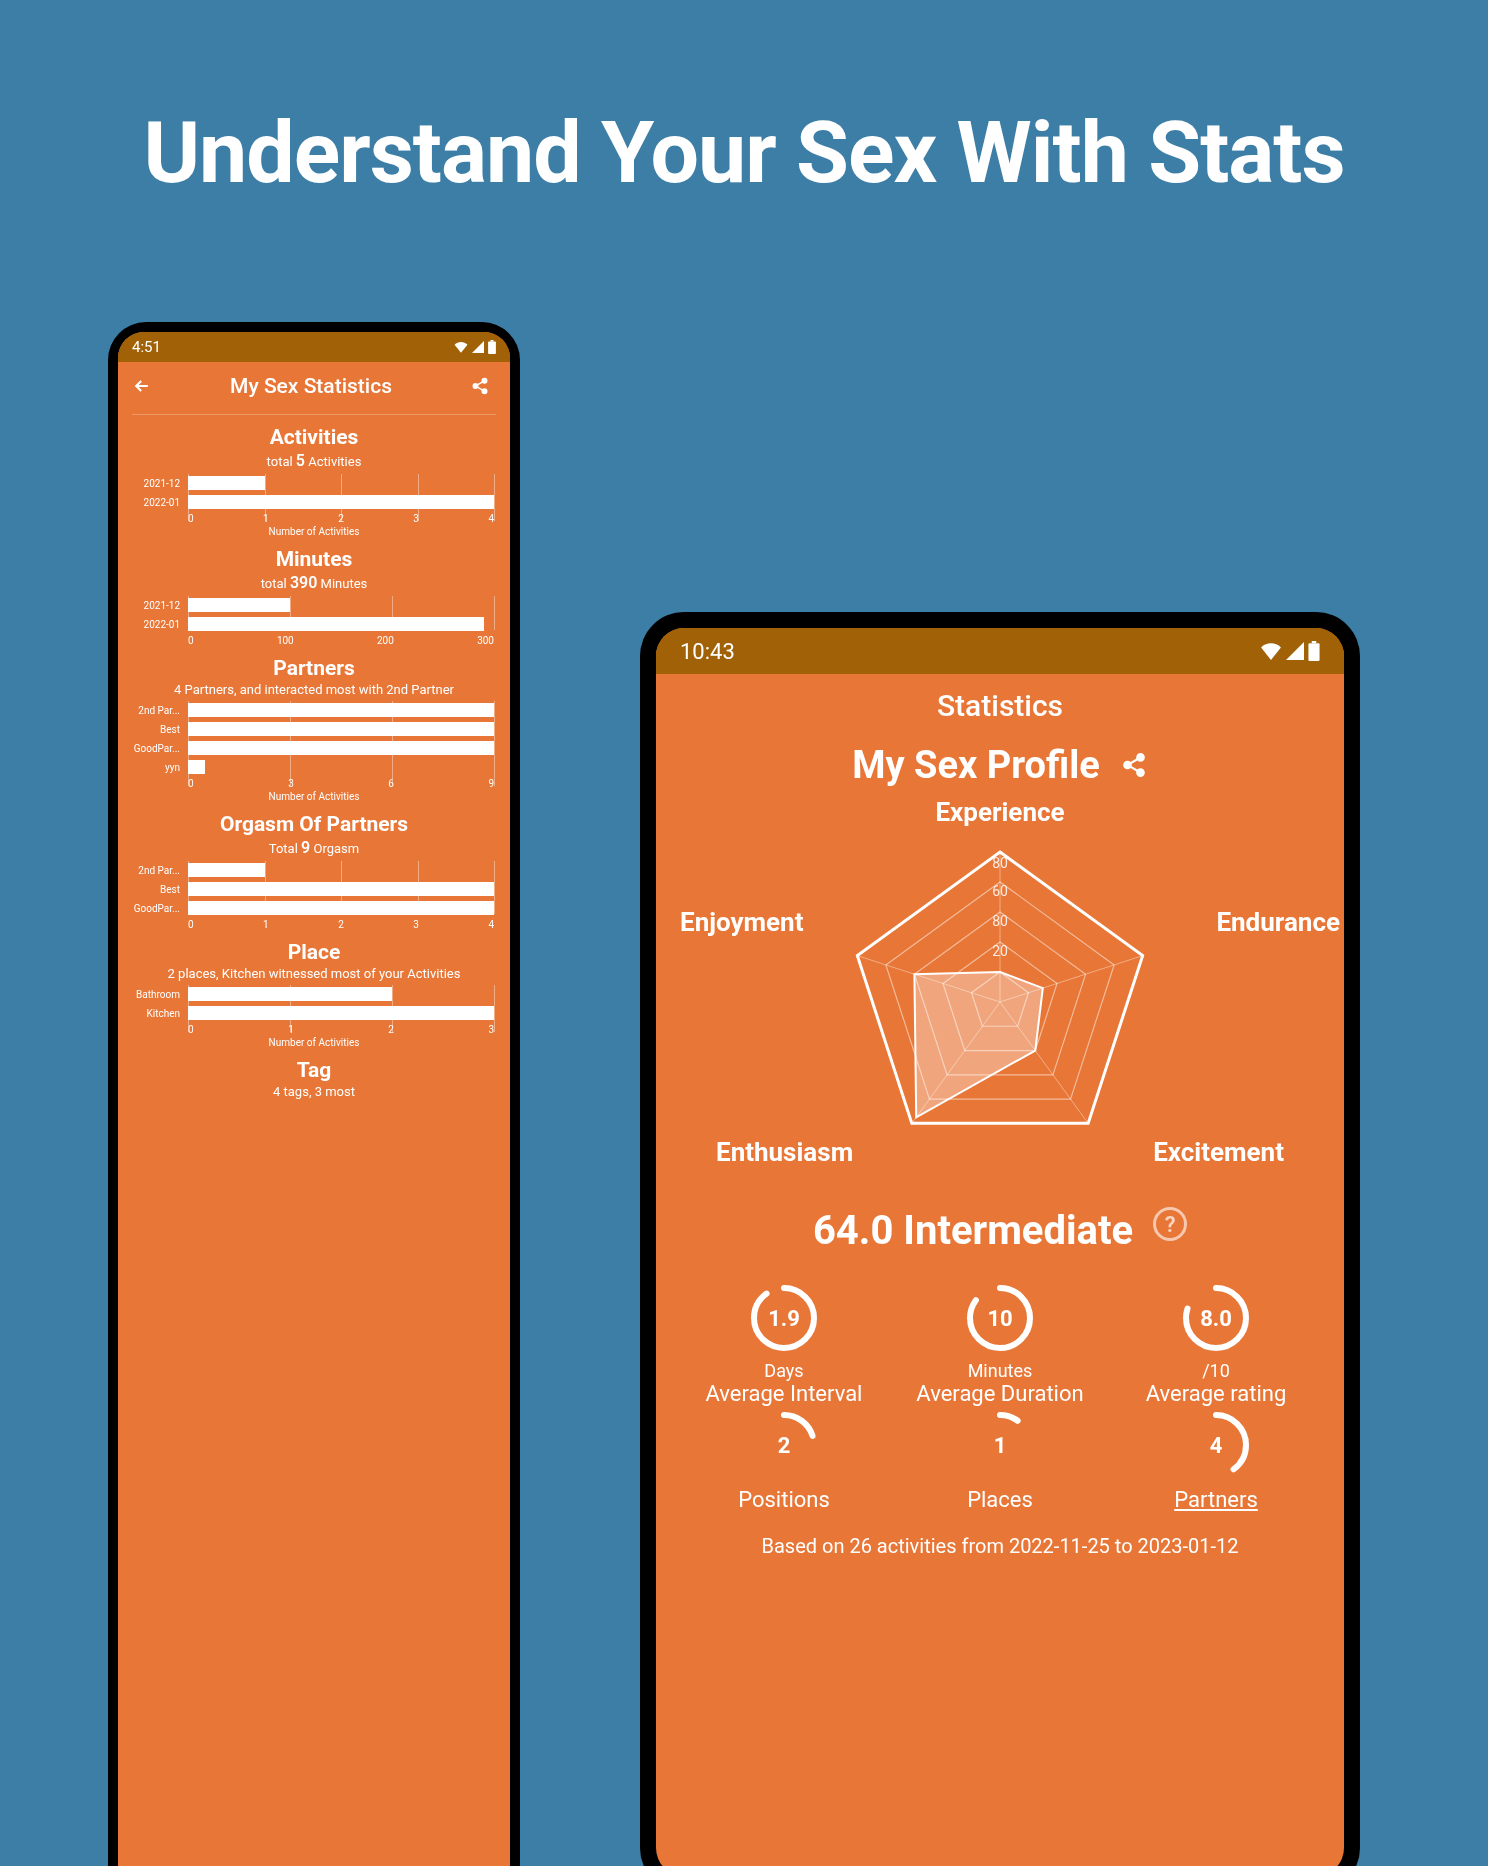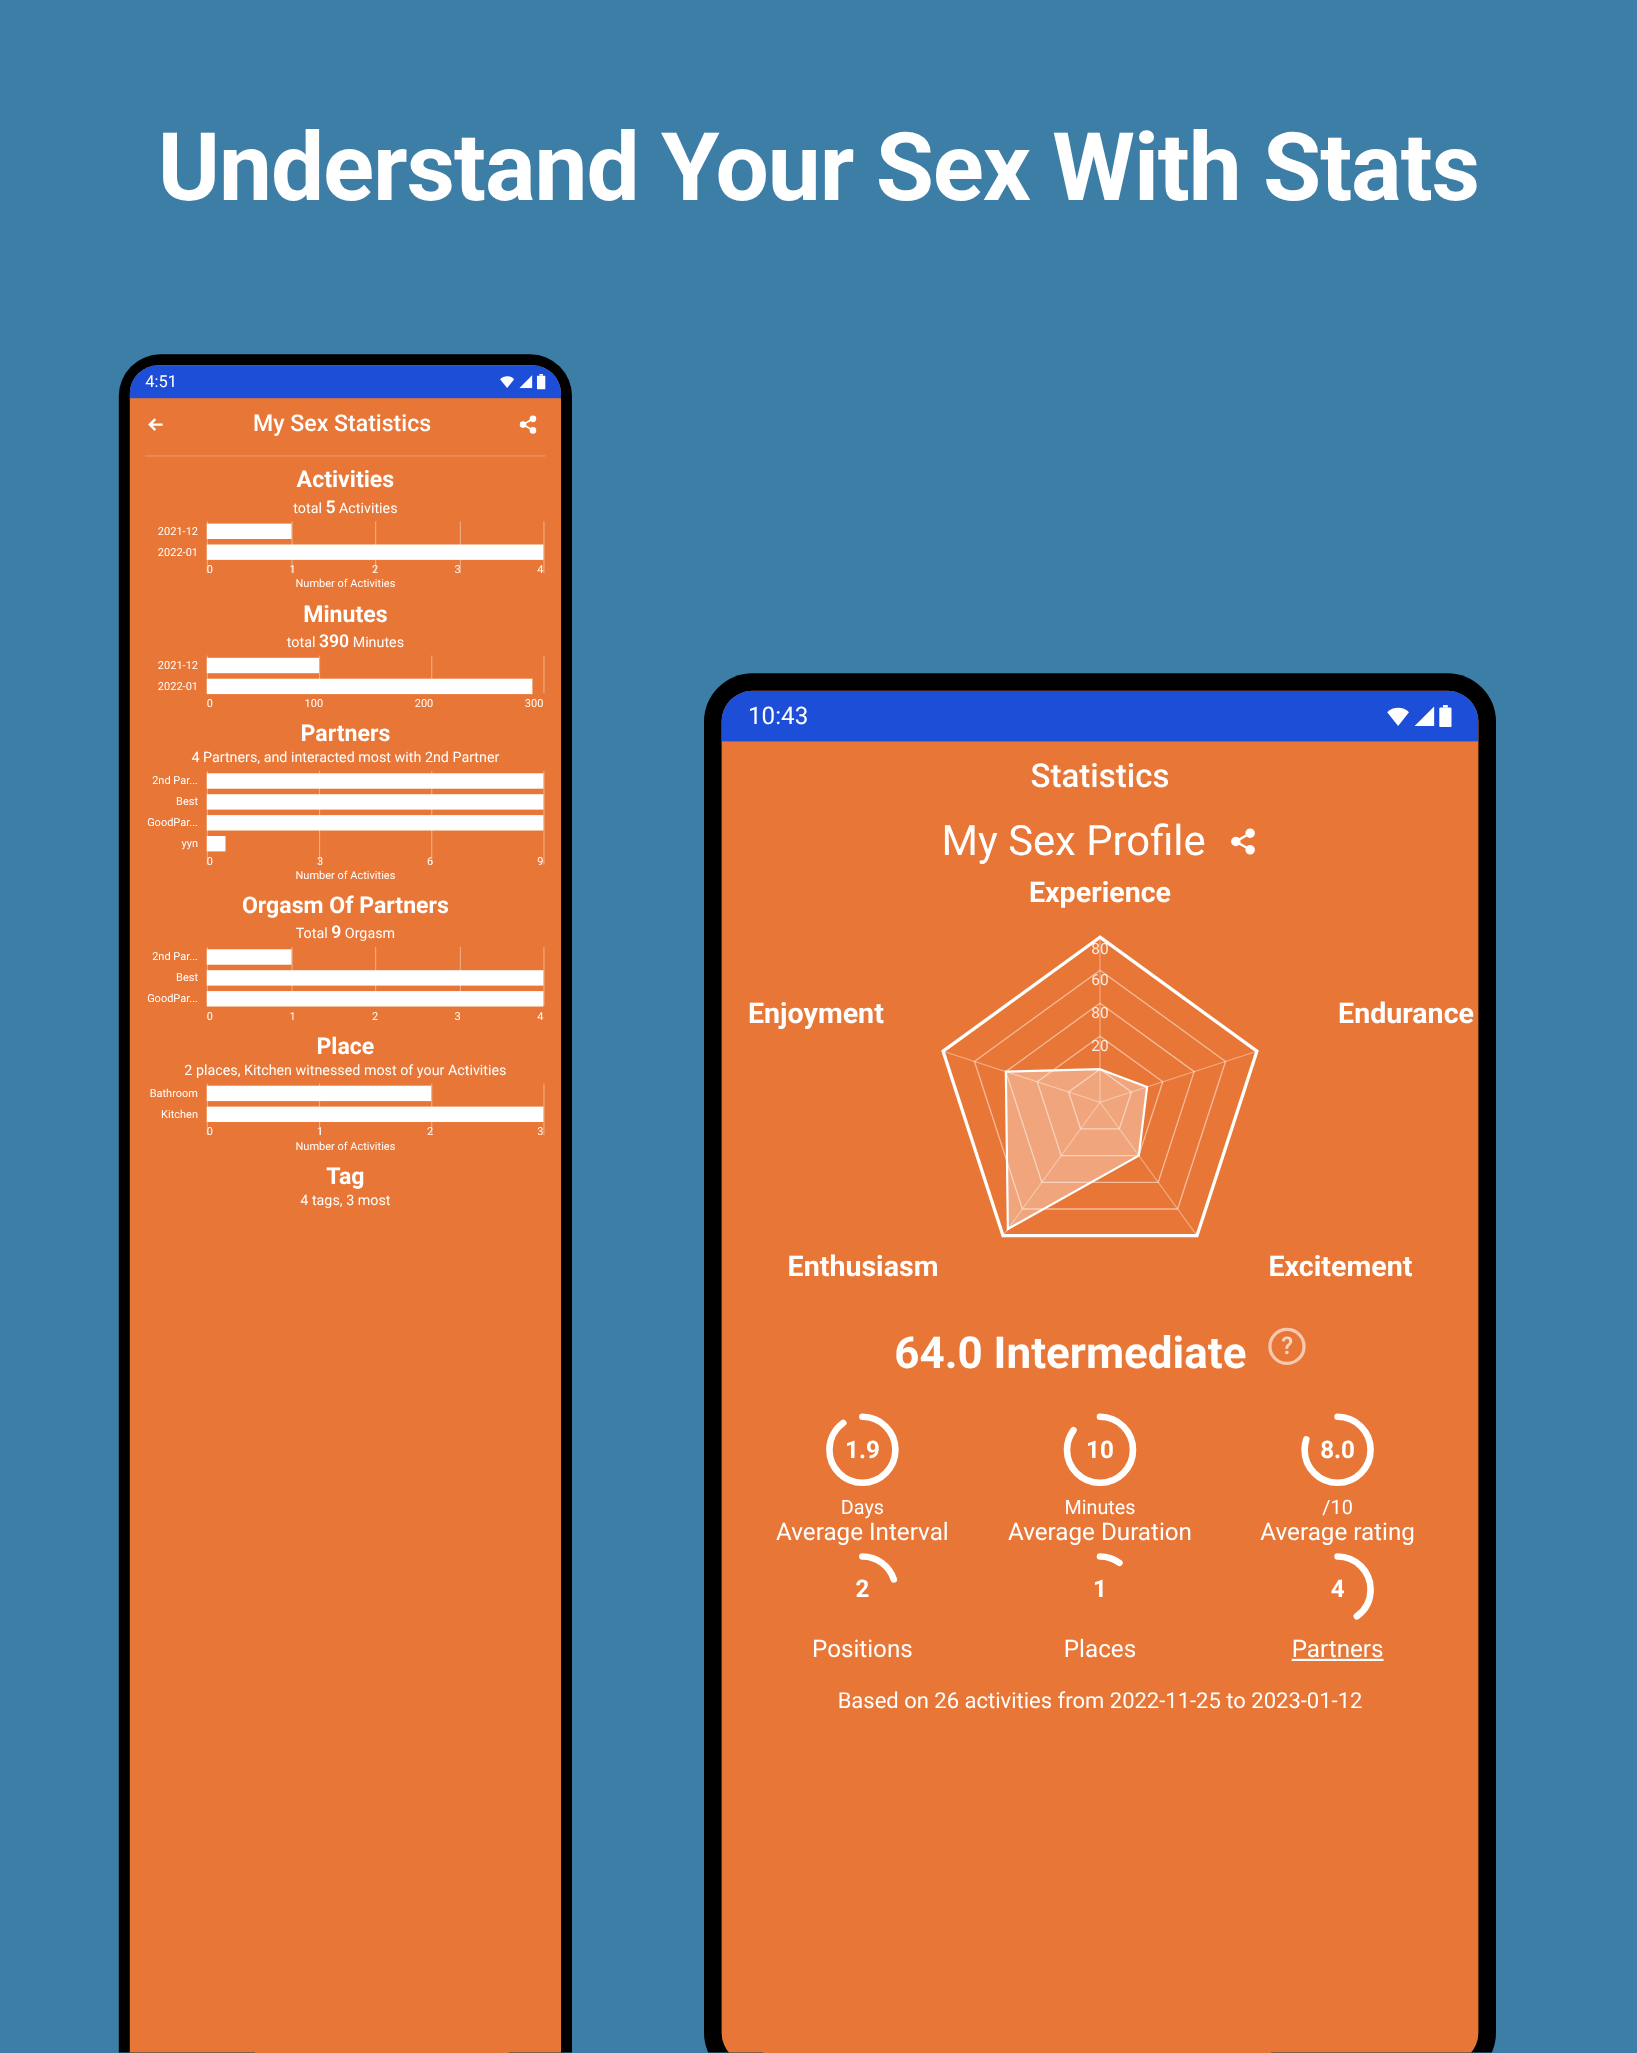--- a/index.html
+++ b/index.html
@@ -44,21 +44,21 @@
     width: 100%;
     height: 100%;
     background: #e87636;
     border-radius: 28px;
     overflow: hidden;
     color: #fff;
     position: relative;
   }
   .phone-left .screen { border-radius: 26px; }
   .statusbar {
-    background: #1d4ed8;
+    background: #a16207;
     display: flex;
     justify-content: space-between;
     align-items: center;
     padding: 4px 14px;
     font-size: 15px;
     height: 30px;
   }
   .phone-right .statusbar { height: 46px; font-size: 22px; padding: 6px 24px; }
   .status-icons { display: flex; gap: 4px; align-items: center; }
   .appbar {
@@ -86,21 +86,21 @@
   .hbar-track { flex: 1; height: 100%; position: relative; }
   .hbar-fill { background: #fff; height: 14px; margin-top: 2px; }
   .hbar-axis { display: flex; justify-content: space-between; font-size: 10px; margin-top: 2px; padding-left: 60px; padding-right: 6px; }
   .hbar-grid { position: absolute; top: 0; bottom: 16px; left: 60px; right: 6px; pointer-events: none; }
   .hbar-grid-line { position: absolute; top: 0; bottom: 0; width: 1px; background: rgba(255,255,255,0.4); }
   .axis-caption { text-align: center; font-size: 10px; margin-top: 2px; }
 
   
   .right-header { text-align: center; font-size: 30px; font-weight: 500; padding: 14px 0 6px; }
   .profile-row { display: flex; align-items: center; justify-content: center; gap: 20px; padding: 14px 0 10px; }
-  .profile-title { font-size: 38px; font-weight: 400; text-align: right; }
+  .profile-title { font-size: 38px; font-weight: 700; text-align: right; }
   .radar-wrap { position: relative; width: 100%; height: 400px; }
   .radar-label { position: absolute; font-size: 26px; font-weight: 700; white-space: nowrap; }
   .score-row { display: flex; align-items: flex-start; justify-content: center; gap: 20px; font-size: 40px; font-weight: 700; margin-top: 10px; }
   .help-icon { width: 34px; height: 34px; border: 3px solid rgba(255,255,255,0.6); border-radius: 50%; display: flex; align-items: center; justify-content: center; font-size: 22px; color: rgba(255,255,255,0.7); font-weight: 600; }
   .metrics-grid { display: grid; grid-template-columns: repeat(3,1fr); row-gap: 3px; padding: 28px 20px 8px; }
   .metric { text-align: center; }
   .ring { width: 72px; height: 72px; margin: 0 auto 6px; position: relative; }
   .ring svg { transform: rotate(-90deg); }
   .ring-text { position: absolute; inset: 0; display: flex; align-items: center; justify-content: center; font-size: 22px; font-weight: 700; }
   .metric-unit { font-size: 18px; }

